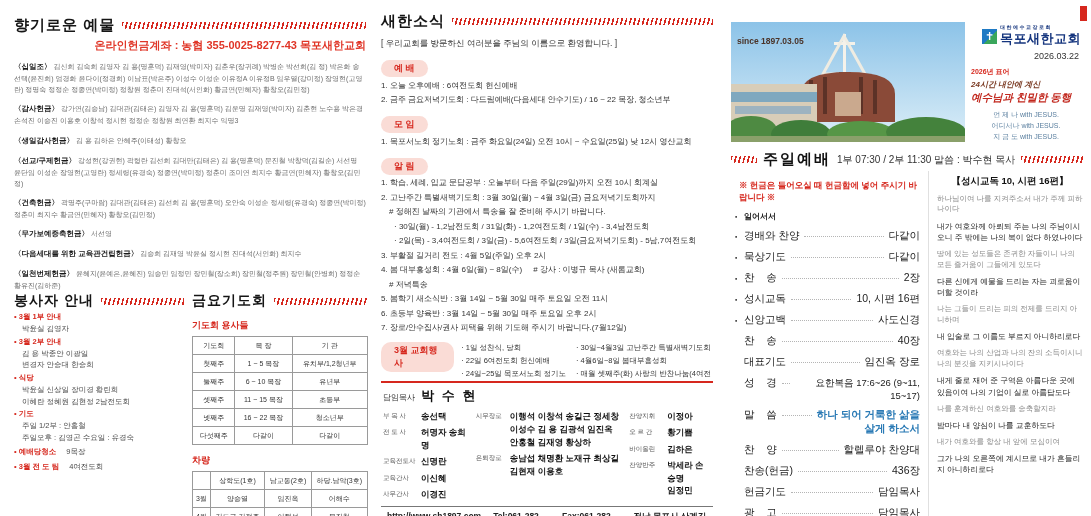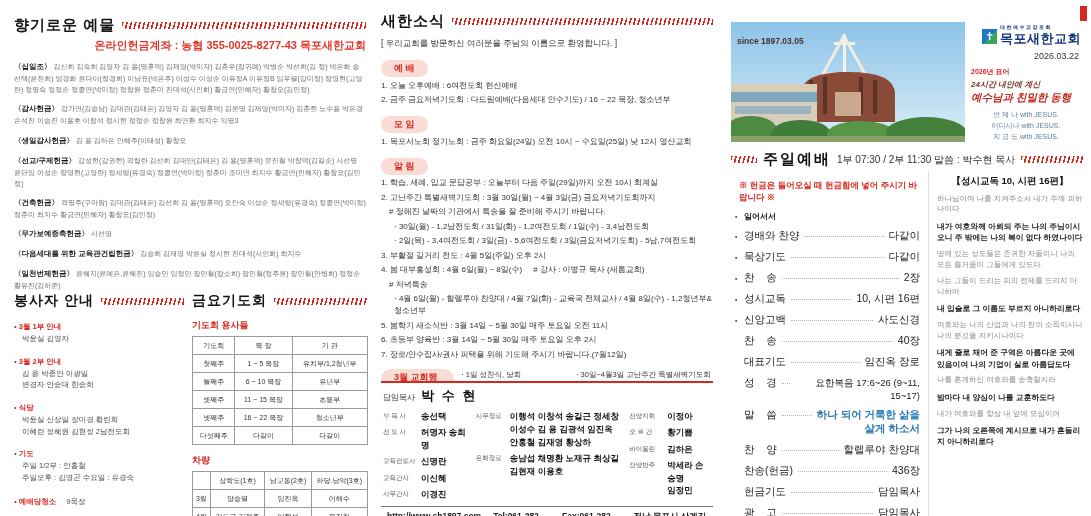--- a/index.html
+++ b/index.html
@@ -15,21 +15,21 @@
     font-size:9px; padding:2px 13px; border-radius:10px; }
   .corner-mark { position:absolute; right:4px; top:6px; width:7px; height:15px; background:#d6281e; }
 
   
   .p-left { position:absolute; left:14px; top:16px; width:352px; }
   .account { text-align:right; color:#e03527; font-size:11px; font-weight:bold; margin-top:3px; }
   .off { font-size:7px; color:#6b6b6b; line-height:1.6; margin-top:8px; }
   .off b { color:#1a1a1a; font-size:7.5px; }
 
   .p-vol { position:absolute; left:14px; top:292px; width:170px; }
-  .vi { margin-top:12px; font-size:7.5px; }
+  .vi { margin-top:2px; font-size:7.5px; }
   .vi .vl { color:#d6281e; font-weight:bold; }
   .vi .vl::before { content:"• "; }
   .vi .vv { color:#4a4a4a; padding-left:8px; white-space:pre-line; line-height:1.55; margin-top:1px; }
   .vi.inline { display:flex; gap:10px; align-items:baseline; }
   .vi.inline .vv { padding-left:0; }
 
   .p-fri { position:absolute; left:192px; top:292px; width:176px; }
   .sub-red { color:#d6281e; font-weight:bold; font-size:9px; margin:9px 0 4px; }
   table.tb { width:100%; border-collapse:collapse; font-size:7px; color:#333; text-align:center; }
   table.tb th, table.tb td { border:1px solid #9a9a9a; padding:3.5px 2px; font-weight:normal; }
@@ -81,21 +81,21 @@
   .wo-hdr .stub { width:26px; flex:none; height:7px;
     background:repeating-linear-gradient(105deg,#d6281e 0 1.6px,transparent 1.6px 4.2px); }
   .wo-hdr .t { font-weight:bold; font-size:15px; color:#111; letter-spacing:2px; white-space:nowrap; }
   .wo-hdr .sch { font-size:10px; color:#333; white-space:nowrap; }
   .notice { color:#d6281e; font-weight:bold; font-size:8.5px; margin:9px 0 2px 4px; }
   .worship-body { display:flex; margin-top:2px; }
   .order-col { width:197px; flex:none; padding:0 8px 0 4px; }
   .read-col { flex:1; border-left:1px solid #e0e0e0; padding-left:8px; }
   .read-title { font-weight:bold; font-size:9.5px; color:#111; text-align:center; margin:4px 0 4px; }
   .rd-n { font-size:7.5px; color:#8a8a8a; line-height:1.45; margin-top:5.5px; }
-  .rd-b { font-size:7.8px; color:#222; font-weight:bold; line-height:1.45; margin-top:5.5px; }
+  .rd-b { font-size:7.8px; color:#222; font-weight:normal; line-height:1.45; margin-top:5.5px; }
 
   .worow { display:flex; align-items:baseline; font-size:10.5px; color:#222; margin-top:7px; }
   .worow .blt { color:#444; font-size:6.5px; width:9px; flex:none; }
   .worow.nob { padding-left:9px; }
   .wl { white-space:pre; }
   .wl.small { font-size:8px; font-weight:bold; }
   .lead { flex:1; border-bottom:1.5px dotted #b5b5b5; margin:0 5px; transform:translateY(-2px); min-width:8px; }
   .wv { white-space:pre-line; text-align:right; }
   .wv.blue { color:#2a7ab5; font-weight:bold; }
 </style>
@@ -244,21 +244,20 @@
     <div class="sec">
       <span class="badge">알 림</span>
       <div class="nl">1. 학습, 세례, 입교 문답공부 : 오늘부터 다음 주일(29일)까지 오전 10시 회계실</div>
       <div class="nl">2. 고난주간 특별새벽기도회 : 3월 30일(월) ~ 4월 3일(금) 금요저녁기도회까지</div>
       <div class="nl in1"># 정해진 날짜의 기관에서 특송을 잘 준비해 주시기 바랍니다.</div>
       <div class="nl in2">· 30일(월) - 1,2남전도회 / 31일(화) - 1,2여전도회 / 1일(수) - 3,4남전도회</div>
       <div class="nl in2">· 2일(목) - 3,4여전도회 / 3일(금) - 5,6여전도회 / 3일(금요저녁기도회) - 5남,7여전도회</div>
       <div class="nl">3. 부활절 길거리 전도 : 4월 5일(주일) 오후 2시</div>
       <div class="nl">4. 봄 대부흥성회 : 4월 6일(월) ~ 8일(수)&nbsp;&nbsp;&nbsp;&nbsp;&nbsp;# 강사 : 이병규 목사 (새롬교회)</div>
       <div class="nl in1"># 저녁특송</div>
-      <div class="nl in2">· 4월 6일(월) - 할렐루야 찬양대 / 4월 7일(화) - 교육국 전체교사 / 4월 8일(수) - 1,2청년부&amp;청소년부</div>
       <div class="nl">5. 봄학기 새소식반 : 3월 14일 ~ 5월 30일 매주 토요일 오전 11시</div>
       <div class="nl">6. 초등부 양육반 : 3월 14일 ~ 5월 30일 매주 토요일 오후 2시</div>
       <div class="nl">7. 장로/안수집사/권사 피택을 위해 기도해 주시기 바랍니다.(7월12일)</div>
     </div>
 
     <div class="ev">
       <span class="badge" style="align-self:flex-start">3월 교회행사</span>
       <div class="evcol c1">
         <div>· 1일 성찬식, 당회</div>
         <div>· 22일 6여전도회 헌신예배</div>
@@ -486,20 +485,21 @@
             <span class="lead"></span>
             <span class="wv">담임목사</span>
           </div>
 
       </div>
       <div class="read-col">
         <div class="read-title">【성시교독 10, 시편 16편】</div>
         <p class="rd-n">하나님이여 나를 지켜주소서 내가 주께 피하나이다</p>
         <p class="rd-b">내가 여호와께 아뢰되 주는 나의 주님이시오니 주 밖에는 나의 복이 없다 하였나이다</p>
         <p class="rd-n">땅에 있는 성도들은 존귀한 자들이니 나의 모든 즐거움이 그들에게 있도다</p>
+        <p class="rd-b">다른 신에게 예물을 드리는 자는 괴로움이 더할 것이라</p>
         <p class="rd-n">나는 그들이 드리는 피의 전제를 드리지 아니하며</p>
         <p class="rd-b">내 입술로 그 이름도 부르지 아니하리로다</p>
         <p class="rd-n">여호와는 나의 산업과 나의 잔의 소득이시니 나의 분깃을 지키시나이다</p>
         <p class="rd-b">내게 줄로 재어 준 구역은 아름다운 곳에 있음이여 나의 기업이 실로 아름답도다</p>
         <p class="rd-n">나를 훈계하신 여호와를 송축할지라</p>
         <p class="rd-b">밤마다 내 양심이 나를 교훈하도다</p>
         <p class="rd-n">내가 여호와를 항상 내 앞에 모심이여</p>
         <p class="rd-b">그가 나의 오른쪽에 계시므로 내가 흔들리지 아니하리로다</p>
       </div>
     </div>

